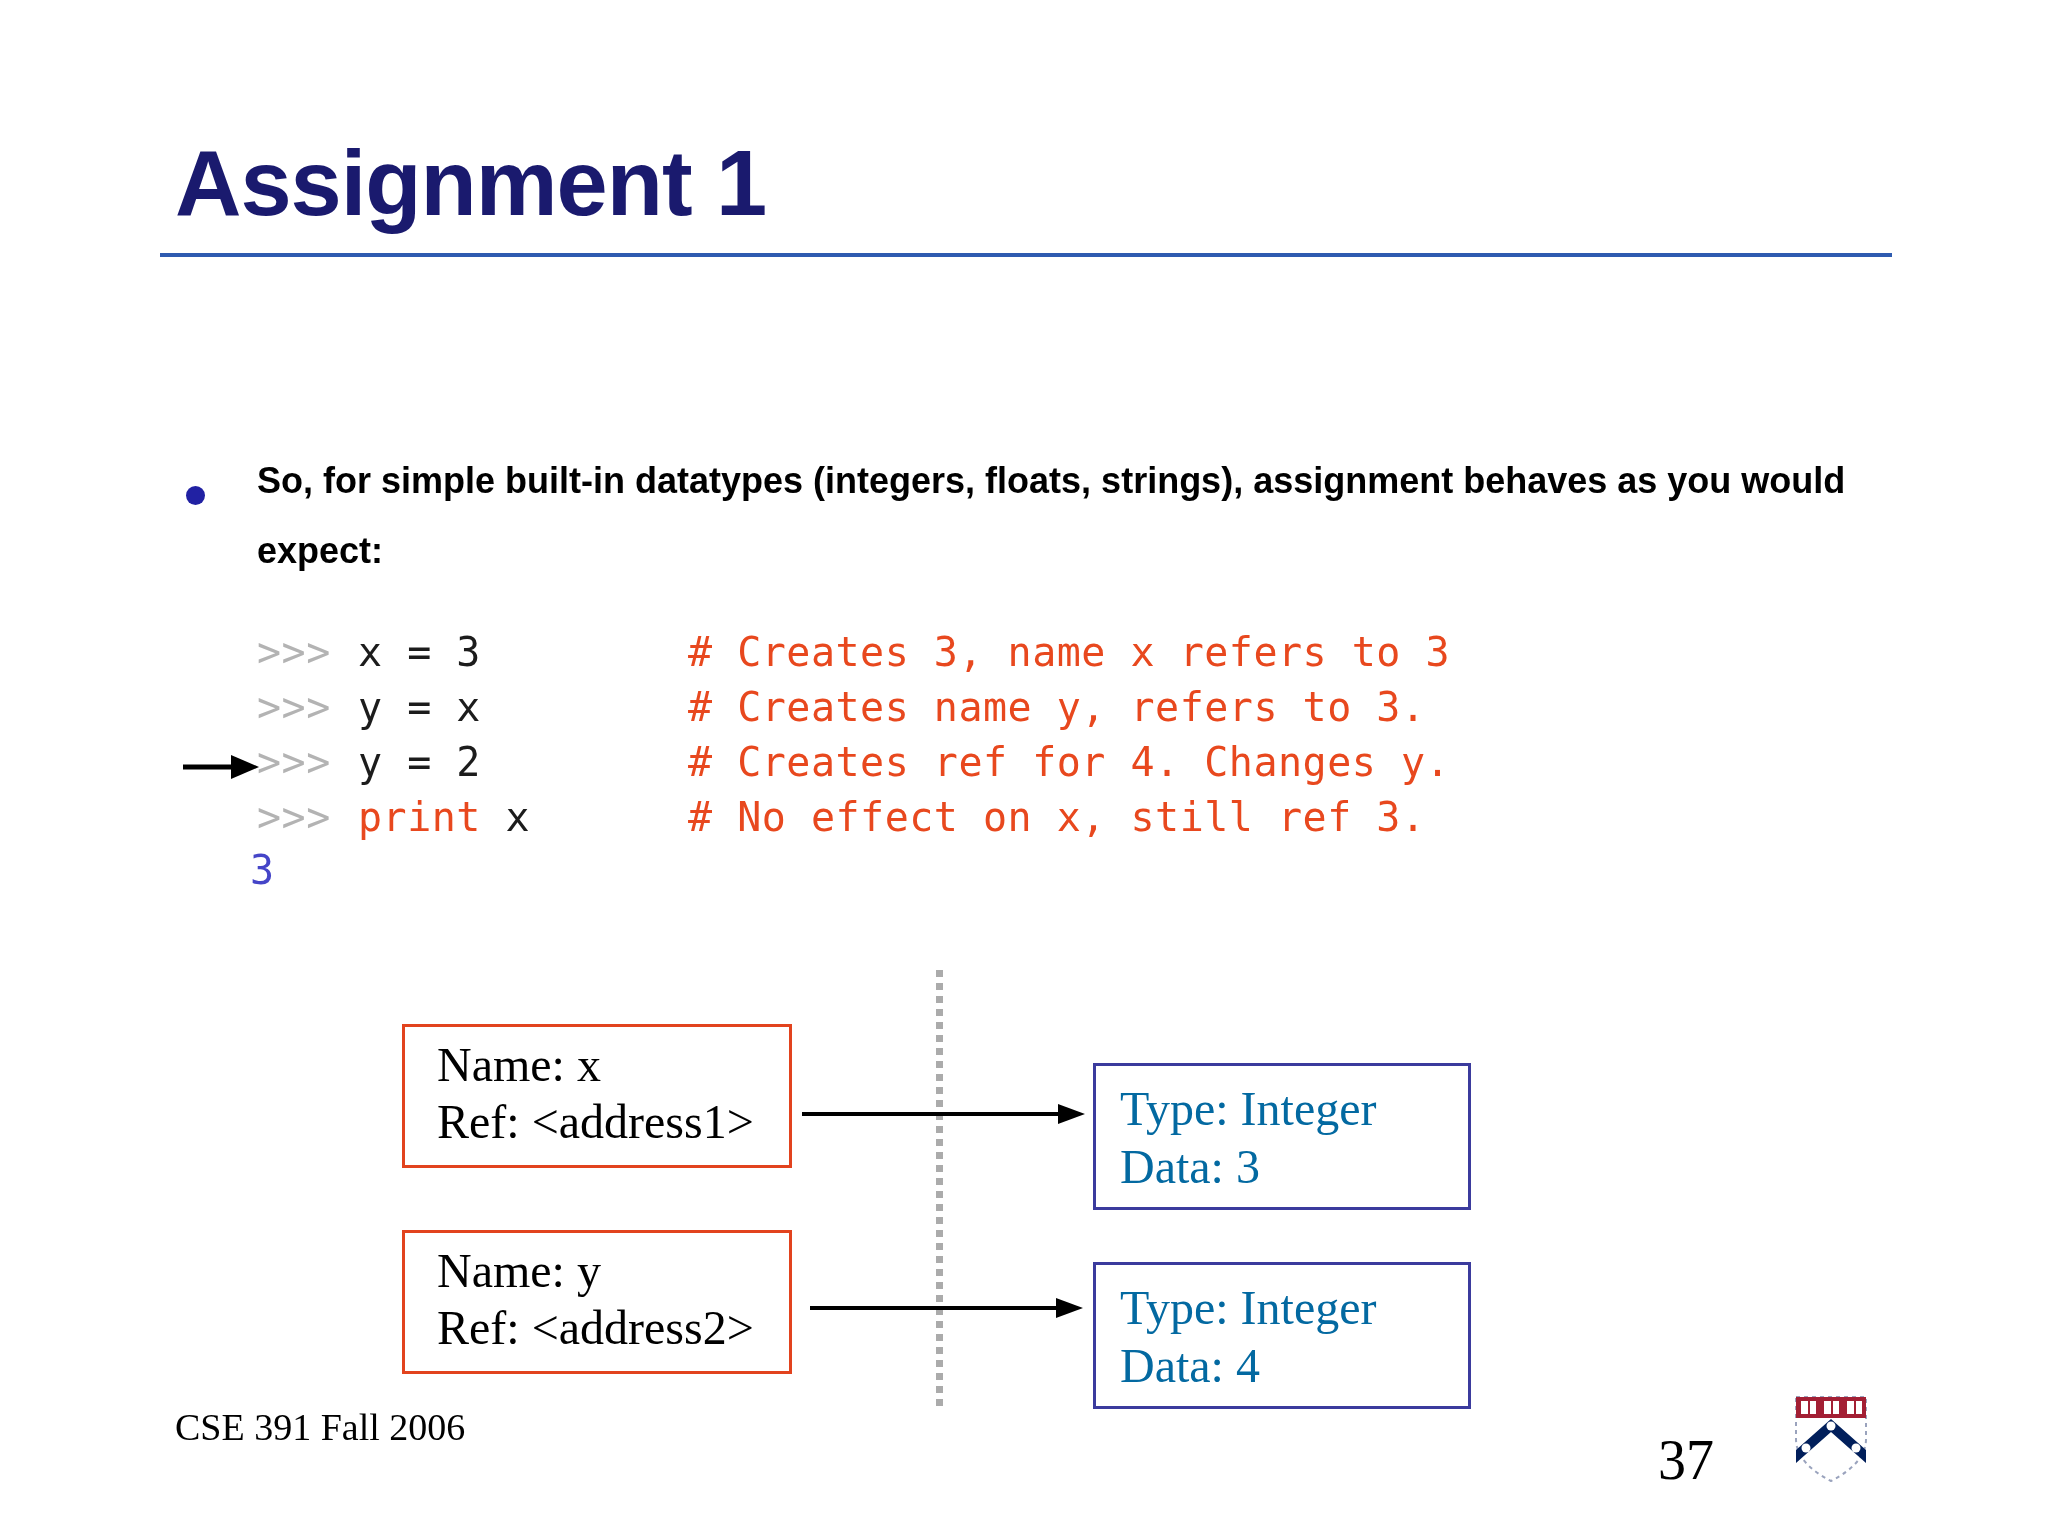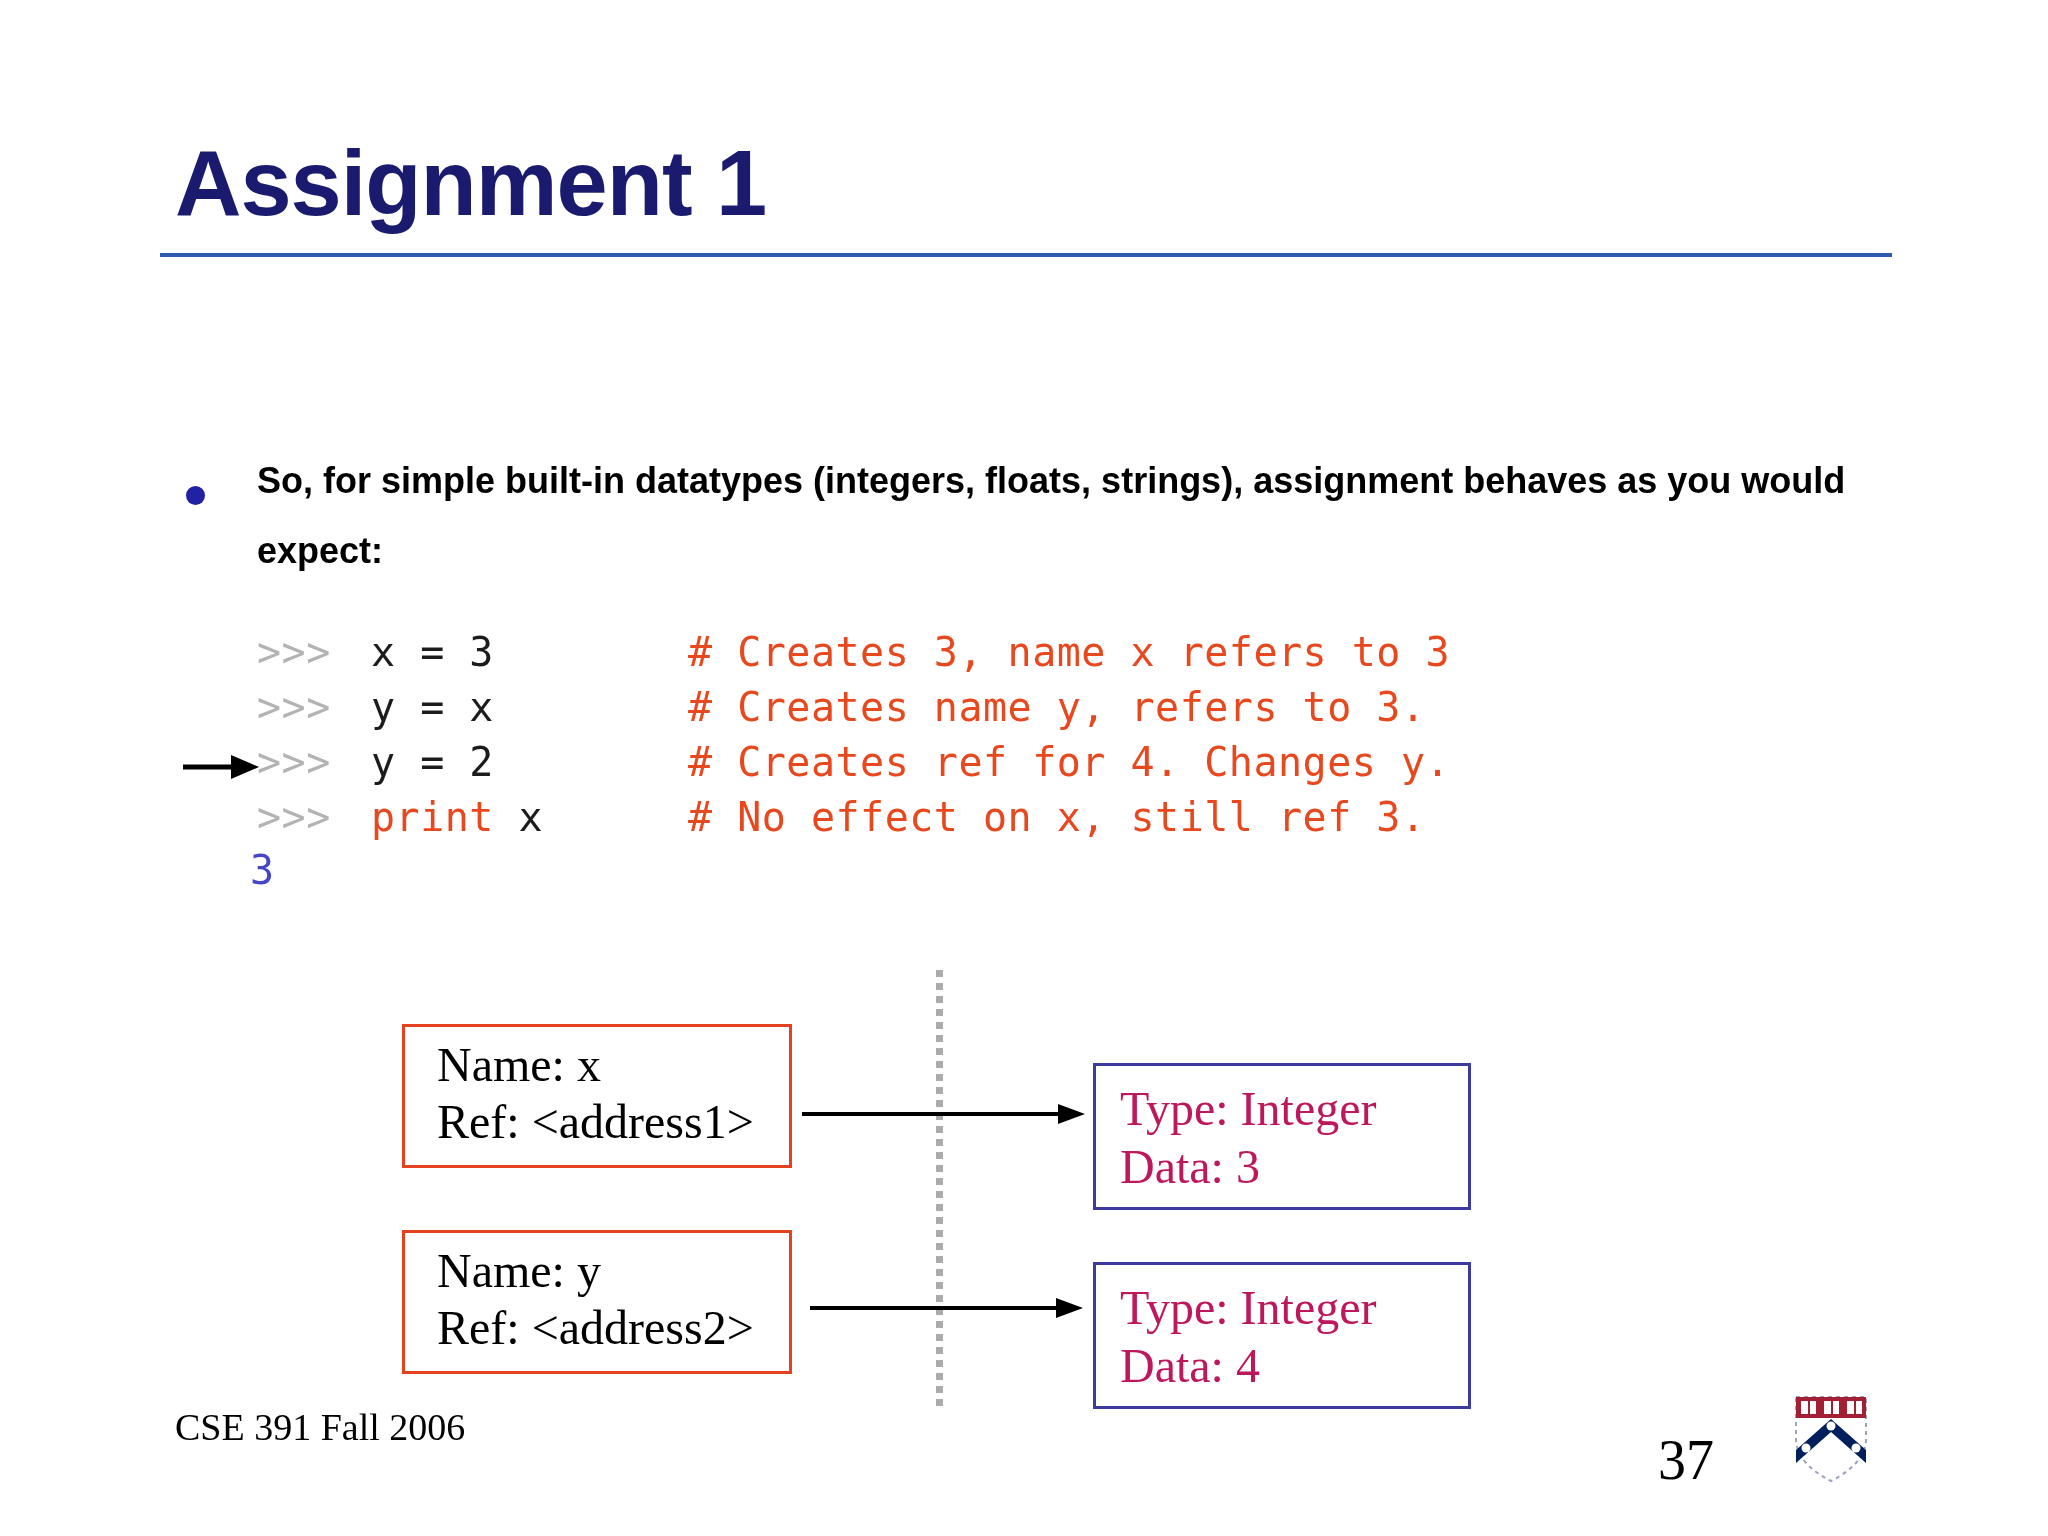--- a/index.html
+++ b/index.html
@@ -20,38 +20,38 @@
                 border-radius:50%; background:#2121a3; }
   .bullet-text { position:absolute; left:257px; top:446px; width:1620px;
                  font-weight:bold; font-size:36px; line-height:70px; color:#000000; }
 
   
   .code-line { position:absolute; left:0; width:2048px; height:55px;
                font-family:"DejaVu Sans Mono", monospace; font-size:40px;
                line-height:55px; letter-spacing:0.5px; }
   .code-line > span { position:absolute; white-space:pre; top:0; }
   .prompt  { left:257px; color:#b3b3b3; }
-  .src     { left:358px; color:#1c1c1c;margin-left:13px; }
+  .src     { left:358px; color:#1c1c1c; }
   .src .inline { position:static; white-space:pre; }
   .kw      { color:#e8481e; }
   .comment { left:688px; color:#e8481e; }
   .output  { left:250px; color:#4545c8; }
   .line-marker { position:absolute; left:183px; top:752px; }
 
   
   .name-box { position:absolute; left:402px; width:390px; height:144px;
               border:3px solid #e2431e; box-sizing:border-box; background:#ffffff;
               font-family:"Liberation Serif", serif; font-size:48px; line-height:57px;
               color:#000000; padding:9px 0 0 32px; }
   .name-box-x { top:1024px; }
   .name-box-y { top:1230px; }
   .value-box { position:absolute; left:1093px; width:378px; height:147px;
                border:3px solid #3b3b9d; box-sizing:border-box; background:#ffffff;
                font-family:"Liberation Serif", serif; font-size:48px; line-height:58px;
-               color:#be185d; padding:14px 0 0 24px; }
+               color:#0369a1; padding:14px 0 0 24px; }
   .value-box-3 { top:1063px; }
   .value-box-4 { top:1262px; }
   .ref-arrow { position:absolute; }
   .ref-arrow-1 { left:802px; top:1099px; }
   .ref-arrow-2 { left:810px; top:1293px; }
   .stack-heap-divider { position:absolute; left:936px; top:970px; width:7px; height:437px;
       background:repeating-linear-gradient(to bottom, #ababab 0 7px, transparent 7px 13px); }
 
   
   .footer-course { position:absolute; left:175px; top:1405px;

